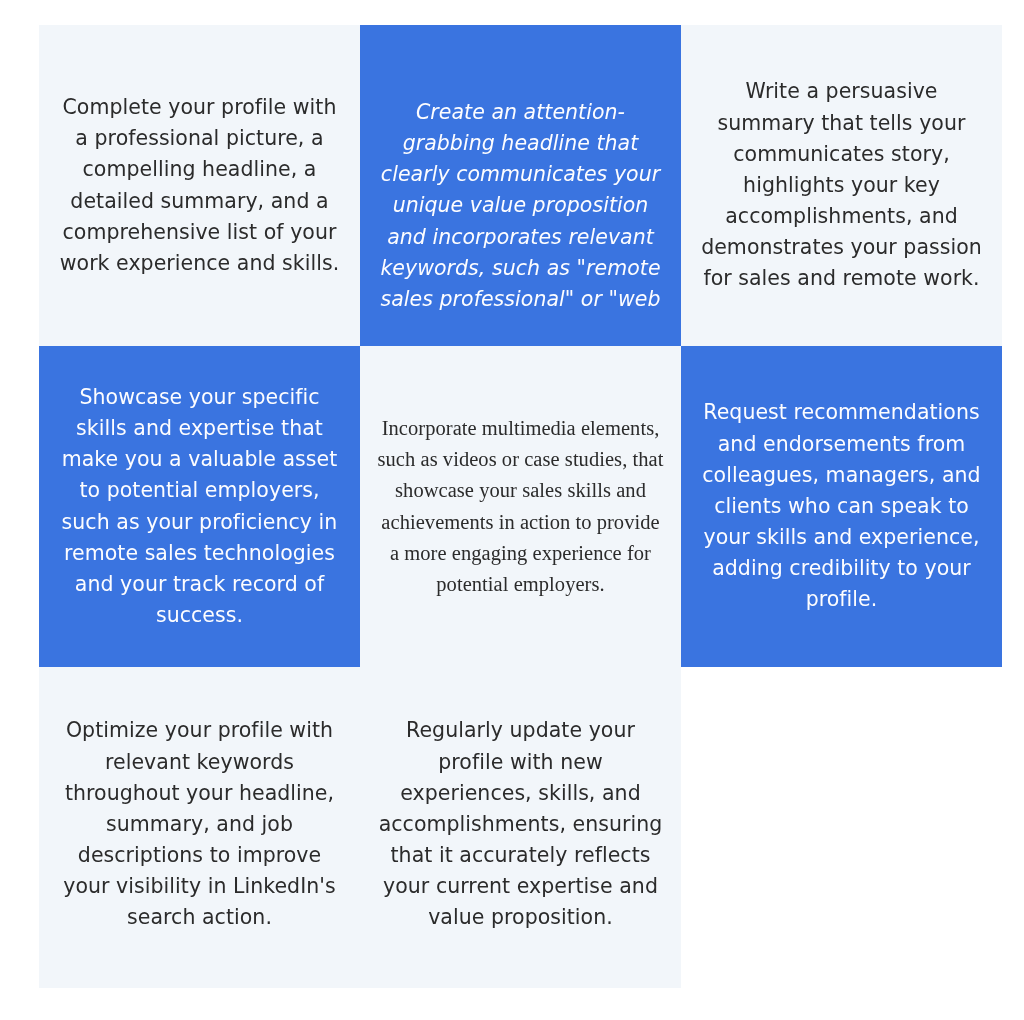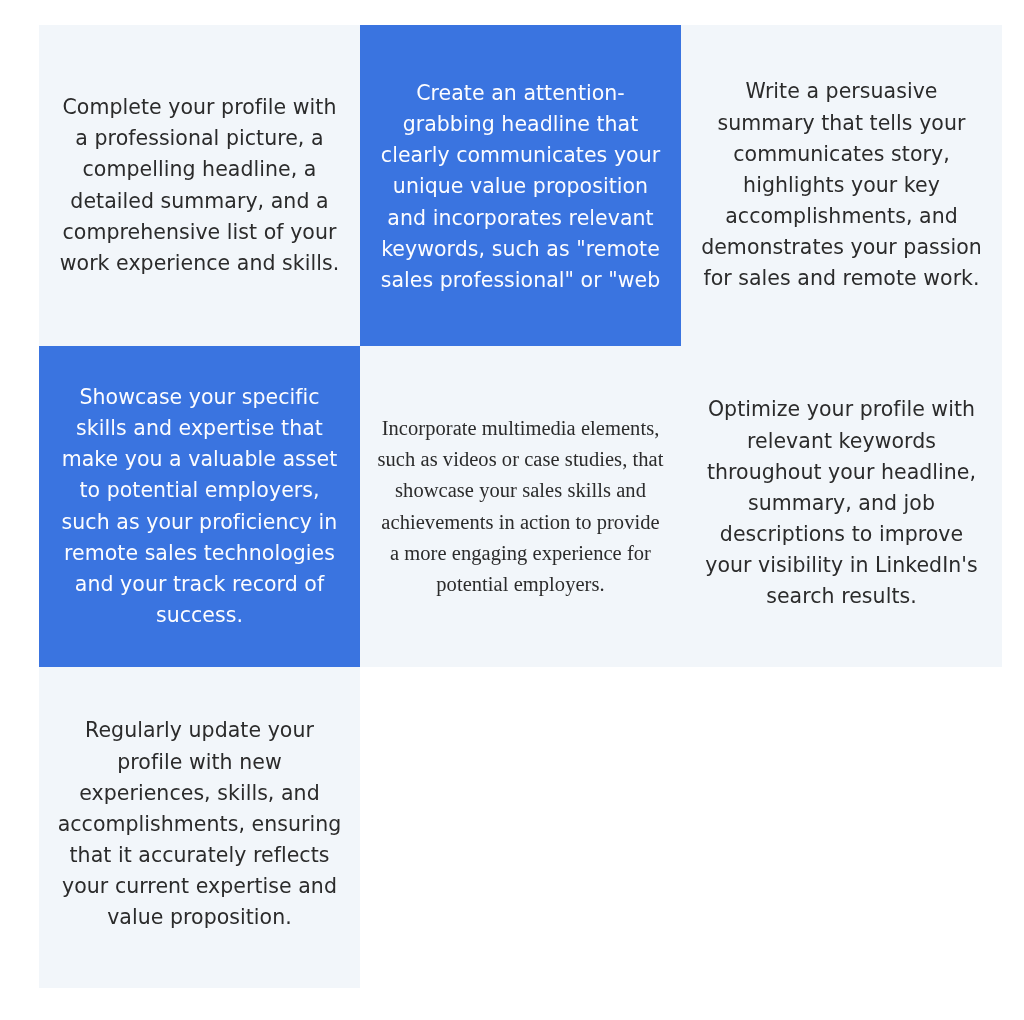--- a/index.html
+++ b/index.html
@@ -62,21 +62,22 @@
 
   .cell.blue .cell-text {
     color: #fdfdff;
   }
 
   
   .cell.clipped {
     align-items: flex-start;
   }
   .cell.clipped .cell-text {
-    margin-top: 53px;
+    margin-top: 72px;
+    font-style: italic;
   }
 
   
   .cell.hyphenated .cell-text {
     hyphens: auto;
     font-family: Liberation Serif, serif;
     -webkit-hyphens: auto;
   }
 
   
@@ -103,23 +104,26 @@
   </div>
 
   <div class="cell blue">
     <span class="cell-text">Showcase your specific skills and expertise that make you a valuable asset to potential employers, such as your proficiency in remote sales technologies and your track record of success.</span>
   </div>
 
   <div class="cell light hyphenated">
     <span class="cell-text">Incorporate multimedia elements, such as videos or case studies, that showcase your sales skills and achievements in action to provide a more engaging experience for potential employers.</span>
   </div>
 
+  <div class="cell blue">
+    <span class="cell-text">Request recommendations and endorsements from colleagues, managers, and clients who can speak to your skills and experience, adding credibility to your profile.</span>
+  </div>
 
   <div class="cell light raised">
-    <span class="cell-text">Optimize your profile with relevant keywords throughout your headline, summary, and job descriptions to improve your visibility in LinkedIn's search results.</span>
+    <span class="cell-text">Optimize your profile with relevant keywords throughout your headline, summary, and job descriptions to improve your visibility in LinkedIn's search action.</span>
   </div>
 
 
   <div class="cell light raised">
     <span class="cell-text">Regularly update your profile with new experiences, skills, and accomplishments, ensuring that it accurately reflects your current expertise and value proposition.</span>
   </div>
 
 </div>
 
 </body></html>

